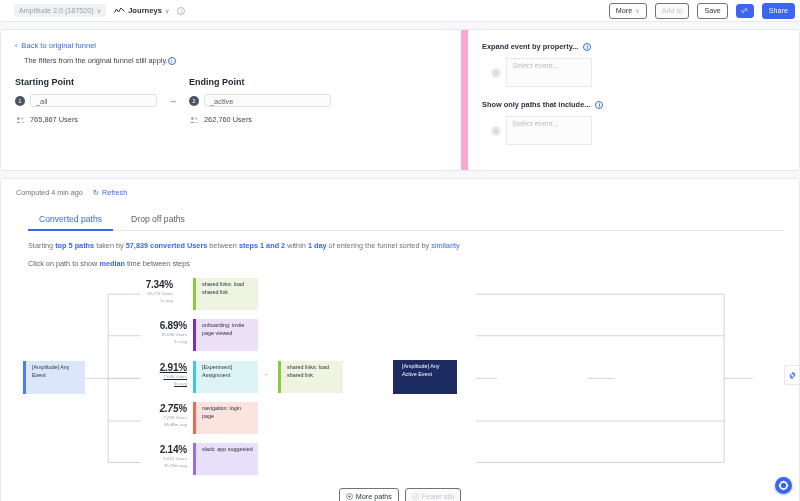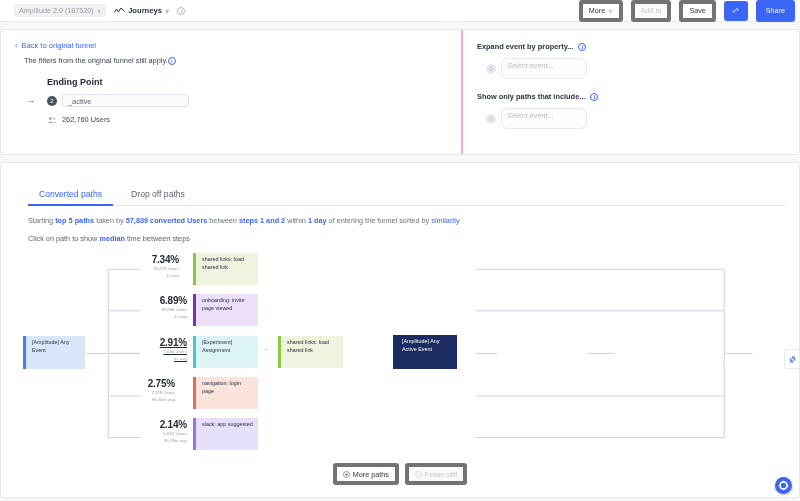--- a/index.html
+++ b/index.html
@@ -44,21 +44,21 @@
     color: #9aa0a8;
     font-size: 5.6px;
     line-height: 7px;
     text-align: center;
     font-family: "Liberation Serif", serif;
     display: inline-block;
   }
   .spacer { flex: 1; }
   .btn {
     font-size: 7.2px;
-    border: 4px solid #737373;
+    border: 1px solid #737373;
     background: #fff;
     border-radius: 3px;
     padding: 2.5px 6px;
     color: #2a3340;
     display: flex; align-items: center; gap: 3px;
     white-space: nowrap;
     cursor: pointer;
   }
   .btn.disabled { color: #c2c6cc; background: #fafafb; cursor: default; }
   .btn.primary {
@@ -70,21 +70,21 @@
   .wrap { padding: 7px 0; display: flex; flex-direction: column; gap: 7px; }
   .card {
     background: #fff;
     border: 1px solid #e6e8eb;
     border-radius: 3px;
   }
   .top-card { display: flex; min-height: 105px; }
   .left-pane { flex: 1 1 auto; padding: 11px 14px 10px; }
   .right-pane {
     width: 338px;
-    border-left: 2px solid #f9a8d4;
+    border-left: 7px solid #f9a8d4;
     padding: 12px 14px;
   }
 
   .back-link {
     display: flex; align-items: center; gap: 4px;
     color: #3b66f5; font-size: 7.6px; cursor: pointer;
     margin-bottom: 6px;
   }
   .back-link .chev { font-size: 7px; }
   .filters-note {
@@ -135,24 +135,24 @@
     display: flex; align-items: center; gap: 5px; margin: 0 0 13px 9px;
   }
   .rp-badge {
     width: 10px; height: 10px; border-radius: 50%;
     background: #e7e9ec; color: #b7bcc3;
     font-size: 6px; line-height: 10px; text-align: center; flex: none;
   }
   .rp-input {
     width: 86px;
     border: 1px solid #e7e9ec;
-    border-radius: 6px;
+    border-radius: 0;
     background: #fcfcfd;
     font-size: 7.4px; color: #b7bcc3;
-    padding: 3px 5px; height: 21px; line-height: 7px;
+    padding: 3px 5px; height: 29px; line-height: 7px;
     font-style: italic;
   }
 
   
   .chart-card { position: relative; padding: 9px 14px 12px; min-height: 320px; }
   .computed-row {
     display: flex; align-items: center; gap: 10px;
     font-size: 7.2px; color: #6b7380;
     padding-left: 1px;
   }
@@ -279,20 +279,36 @@
         <div class="back-link">
           <span class="chev">‹</span>
           <span>Back to original funnel</span>
         </div>
         <div class="filters-note">
           <span>The filters from the original funnel still apply.</span>
           <span class="info-circle blue">i</span>
         </div>
 
         <div class="points">
+          <div class="point-col">
+            <div class="point-title">Starting Point</div>
+            <div class="point-row">
+              <span class="step-badge">1</span>
+              <div class="event-input">_all</div>
+            </div>
+            <div class="users-row">
+              <svg class="users-icon" viewBox="0 0 12 10">
+                <circle cx="3.2" cy="3" r="1.7" fill="#8e959e"></circle>
+                <circle cx="8.4" cy="3.2" r="1.4" fill="#b4b9c0"></circle>
+                <path d="M0.4 9 q2.8-3.4 5.6 0z" fill="#8e959e"></path>
+                <path d="M6.4 9 q2.2-2.8 4.8 0z" fill="#b4b9c0"></path>
+              </svg>
+              <span>765,867 Users</span>
+            </div>
+          </div>
 
           <div class="arrow-mid">→</div>
 
           <div class="point-col">
             <div class="point-title">Ending Point</div>
             <div class="point-row">
               <span class="step-badge">2</span>
               <div class="event-input">_active</div>
             </div>
             <div class="users-row">
@@ -324,20 +340,27 @@
         </div>
         <div class="rp-select">
           <span class="rp-badge">0</span>
           <div class="rp-input">Select event...</div>
         </div>
       </div>
     </div>
 
     <div class="card chart-card">
 
+      <div class="computed-row">
+        <span>Computed 4 min ago</span>
+        <span class="refresh">
+          <span class="refresh-glyph">↻</span>
+          <span>Refresh</span>
+        </span>
+      </div>
 
       <div class="tabs">
         <div class="tab active">Converted paths</div>
         <div class="tab">Drop off paths</div>
       </div>
 
       <div class="showing">
         <span class="dim">Starting </span><b>top 5 paths</b><span class="dim"> taken by </span><b>57,839 converted Users</b><span class="dim"> between </span><b>steps 1 and 2</b><span class="dim"> within </span><b>1 day</b><span class="dim"> of entering the funnel sorted by </span><a class="link">similarity</a>
       </div>
 
@@ -374,21 +397,21 @@
 
             <path d="M455 105 H476"></path>
             <path d="M565 105 H592"></path>
           </g>
         </svg>
 
         <div class="node" style="left:8px; top:89px; width:62px; height:33px; background:#dce6fb; border-left-color:#4a7ef0;">
           <span>[Amplitude] Any Event</span>
         </div>
 
-        <div class="pct-block" style="left:82px; top:7px; width:82px;">
+        <div class="pct-block" style="left:76px; top:7px; width:82px;">
           <div class="pct">7.34%</div>
           <div class="pct-sub">19,275 Users</div>
           <div class="pct-sub">1s avg</div>
         </div>
         <div class="node" style="left:178px; top:6px; width:65px; height:32px; background:#eef4e0; border-left-color:#8dc63f;">
           <span>shared links: load shared link</span>
         </div>
 
         <div class="pct-block" style="left:90px; top:48px; width:82px;">
           <div class="pct">6.89%</div>
@@ -401,21 +424,21 @@
 
         <div class="pct-block" style="left:90px; top:90px; width:82px;text-decoration:underline;">
           <div class="pct">2.91%</div>
           <div class="pct-sub">7,640 Users</div>
           <div class="pct-sub">6s avg</div>
         </div>
         <div class="node" style="left:178px; top:89px; width:65px; height:32px; background:#ddf4f7; border-left-color:#3fc8d9;">
           <span>[Experiment] Assignment</span>
         </div>
 
-        <div class="pct-block" style="left:78px; top:131px; width:82px;">
+        <div class="pct-block" style="left:90px; top:131px; width:82px;font-style:italic;">
           <div class="pct">2.75%</div>
           <div class="pct-sub">7,218 Users</div>
           <div class="pct-sub">8h 46m avg</div>
         </div>
         <div class="node" style="left:178px; top:130px; width:65px; height:32px; background:#fbe3de; border-left-color:#f4674e;">
           <span>navigation: login page</span>
         </div>
 
         <div class="pct-block" style="left:90px; top:172px; width:82px;">
           <div class="pct">2.14%</div>

